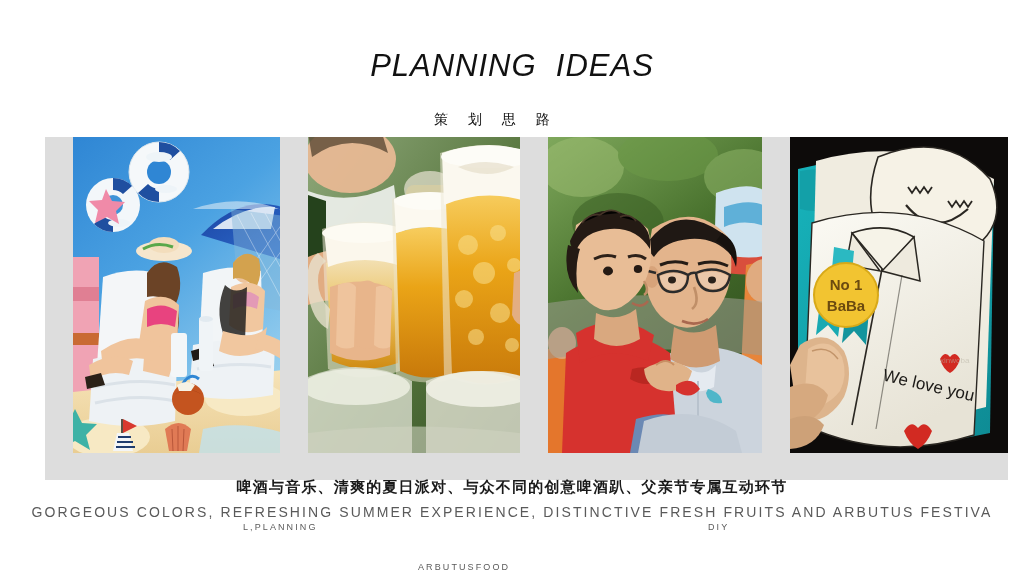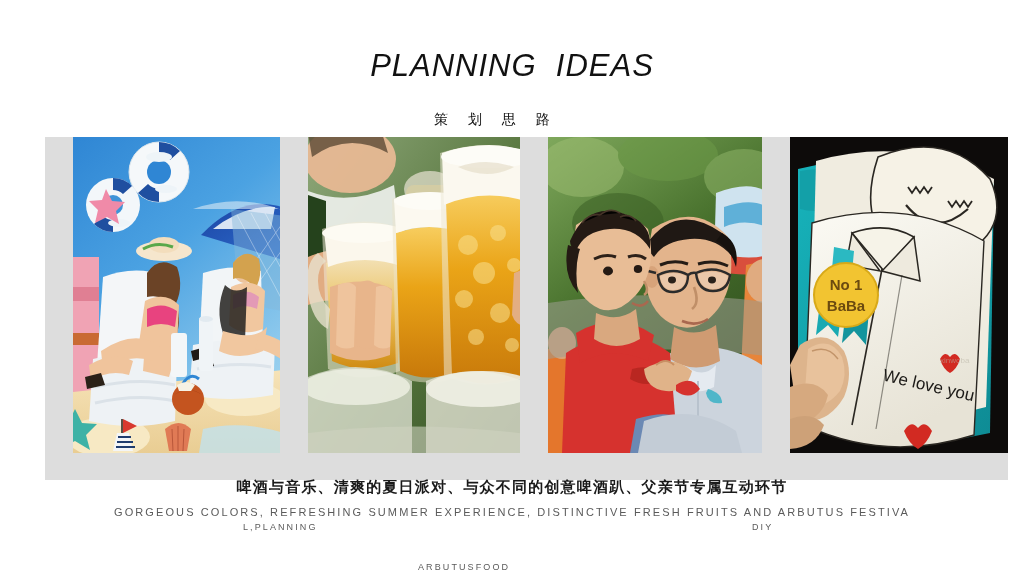--- a/index.html
+++ b/index.html
@@ -77,39 +77,39 @@
     font-weight: 700;
     color: #1a1a1a;
     letter-spacing: 1.2px;
   }
   #caption-en {
     position: absolute;
     left: 0;
     top: 505px;
     width: 1024px;
     text-align: center;
-    font-size: 11px;
+    font-size: 14px;
     color: #5a5a5a;
     letter-spacing: 2.1px;
     line-height: 15px;
   }
   #caption-en-line2 {
     position: absolute;
     left: 0;
     top: 520px;
     width: 1024px;
     font-size: 9px;
     color: #5a5a5a;
     letter-spacing: 2.1px;
     line-height: 15px;
   }
   .en-seg { position: absolute; white-space: pre; }
   #en-seg-a { left: 243px; }
   #en-seg-b { left: 418px; margin-top: 40px; }
-  #en-seg-c { left: 752px; }
+  #en-seg-c { left: 708px; }
 </style>
 </head>
 <body>
 
 <div id="slide-title">PLANNING  IDEAS</div>
 
 <div id="slide-subtitle-cn">策 划 思 路</div>
 
 <div id="photo-strip">
 

